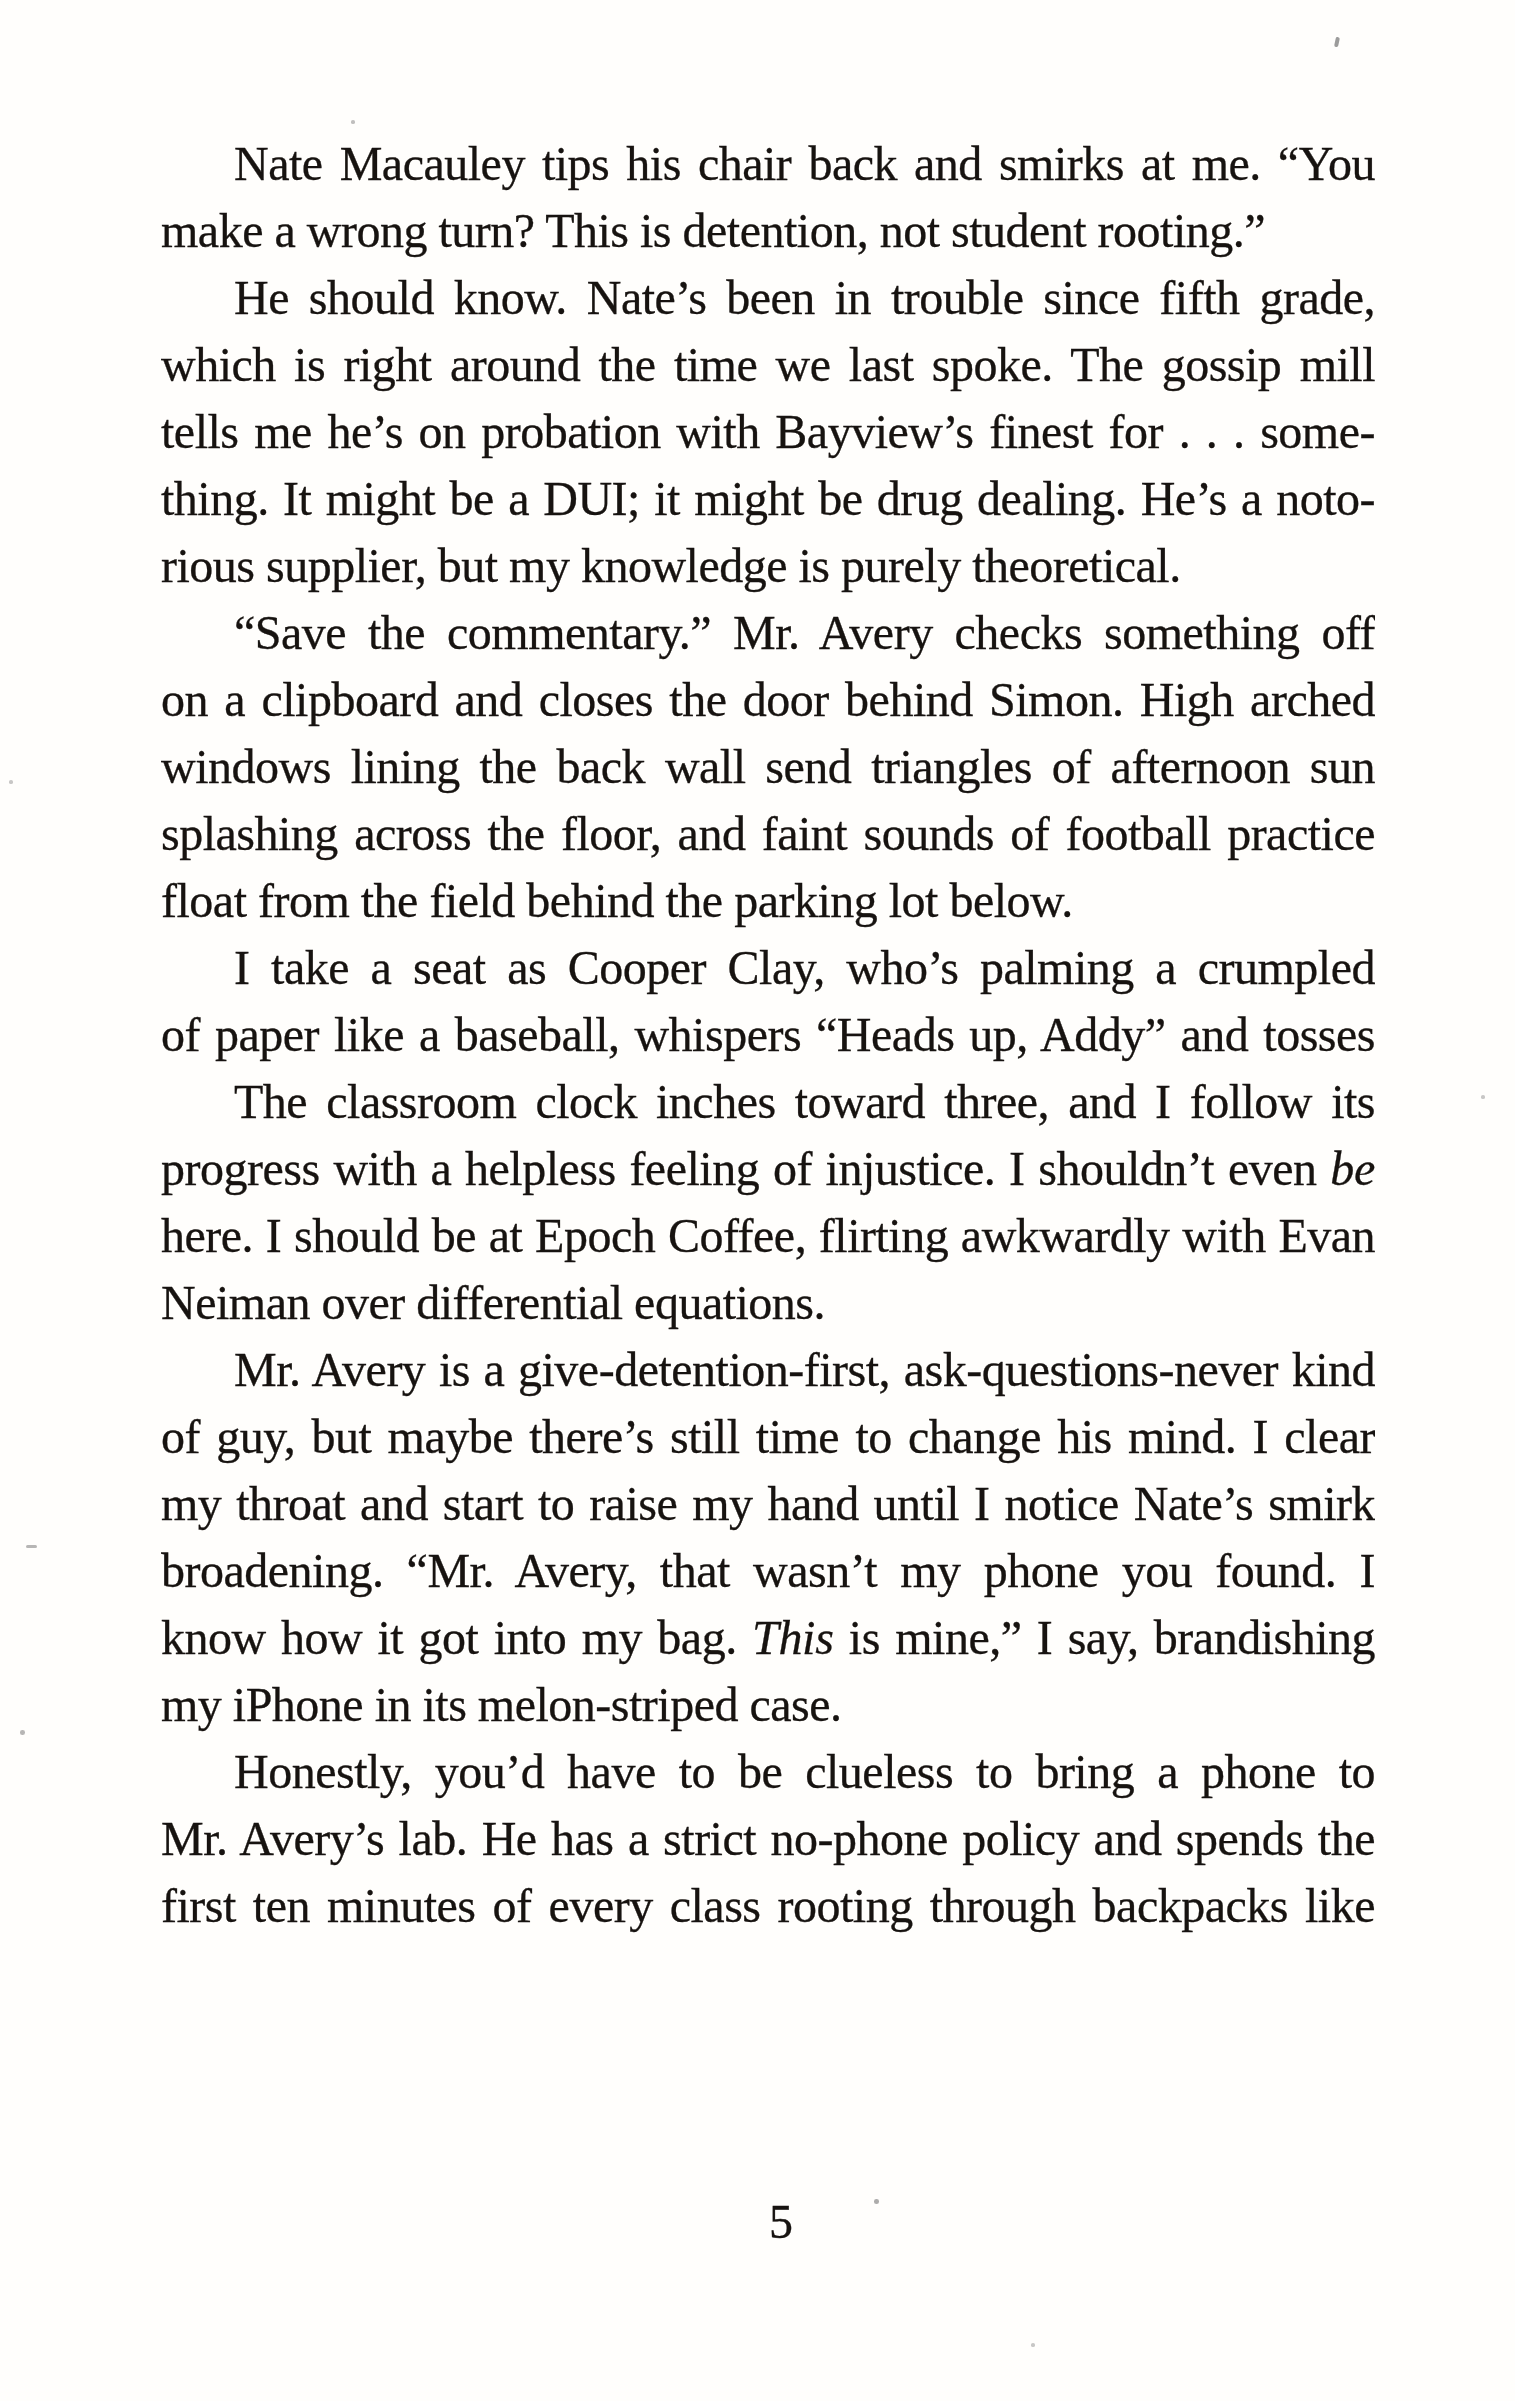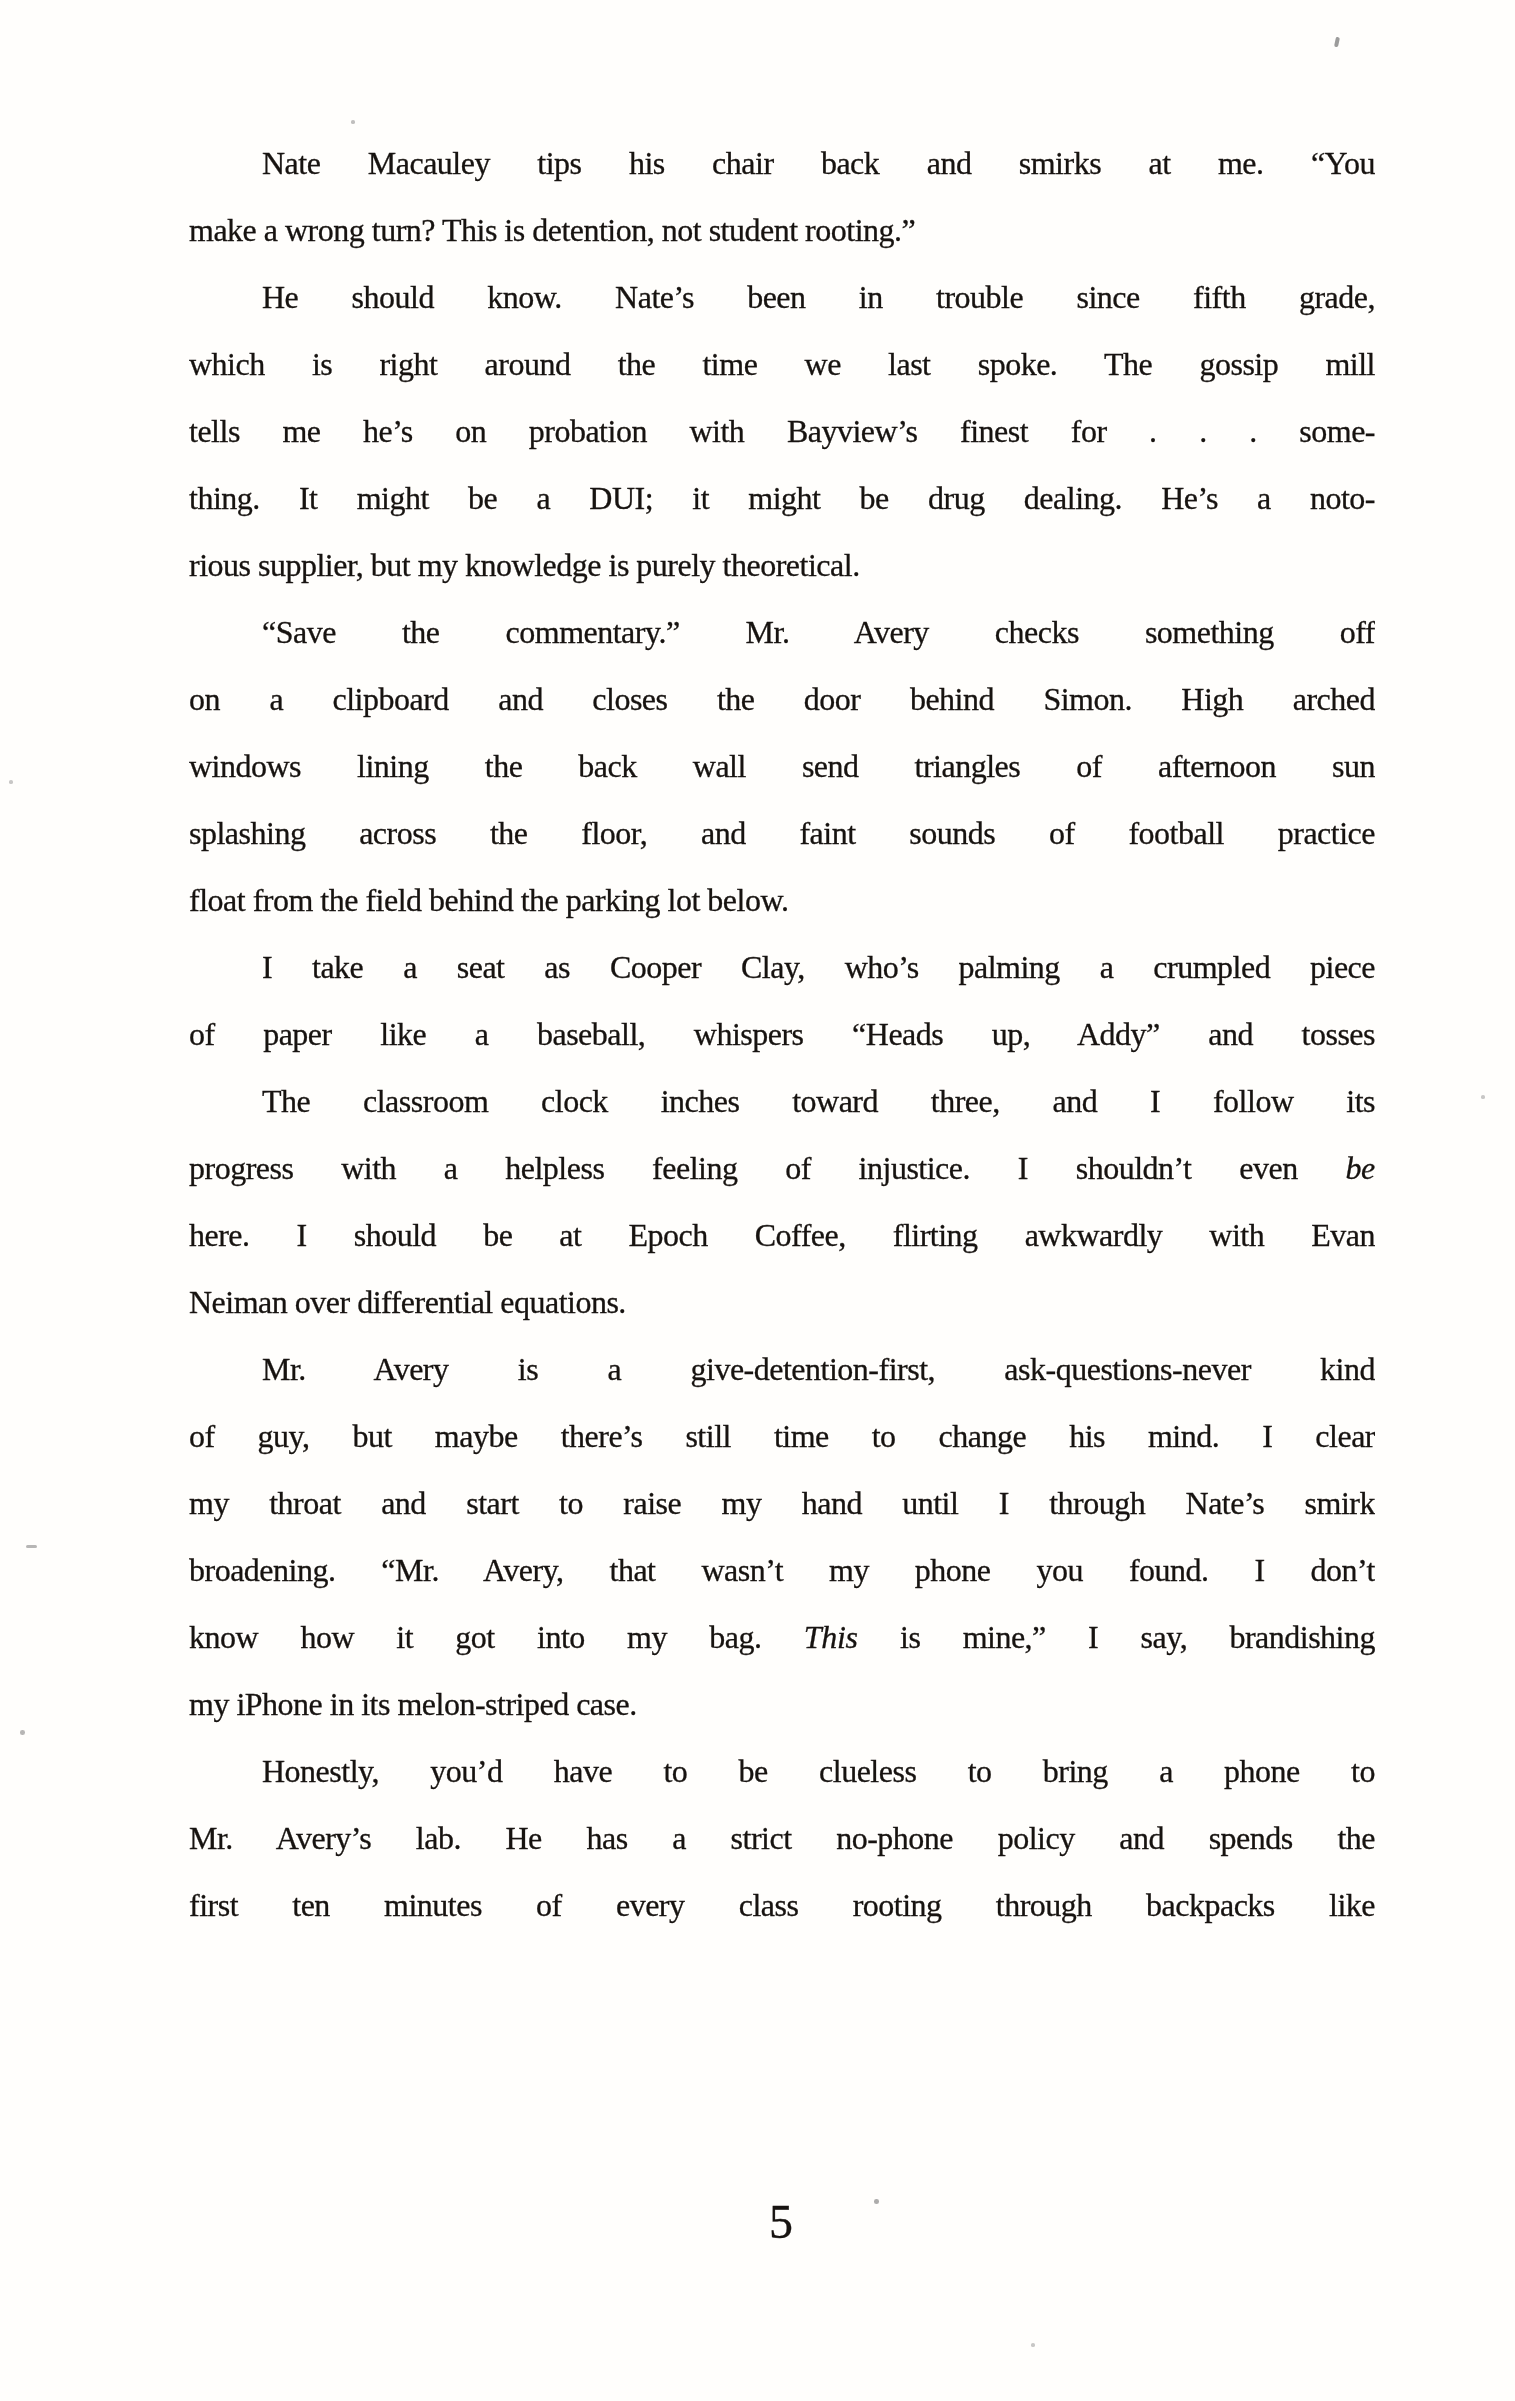--- a/index.html
+++ b/index.html
@@ -16,27 +16,26 @@
     color: #171310;
   }
   .text-block {
     position: absolute;
     left: 161px; top: 130px;
     width: 1214px;
   }
   .line {
     height: 67px;
     line-height: 67px;
-    font-size: 32px;
+    font-size: 48px;
     letter-spacing: -0.5px;
     text-align: justify;
     text-align-last: justify;
     -webkit-text-stroke: 0.3px currentColor;
     overflow: hidden;
-    margin-left: 28px;
   }
   .line.indent { padding-left: 73px; }
   .line.endpara { text-align-last: left; }
   .line i { letter-spacing: -0.3px; }
   .page-number {
     position: absolute;
     left: 161px; top: 2198px;
     width: 1214px;
     text-align: center;
     transform: translateX(13px);
@@ -73,21 +72,21 @@
       <div class="line">splashing across the floor, and faint sounds of football practice</div>
       <div class="line endpara">float from the field behind the parking lot below.</div>
       <div class="line indent">I take a seat as Cooper Clay, who’s palming a crumpled piece</div>
       <div class="line">of paper like a baseball, whispers “Heads up, Addy” and tosses</div>
       <div class="line indent">The classroom clock inches toward three, and I follow its</div>
       <div class="line">progress with a helpless feeling of injustice. I shouldn’t even <i>be</i></div>
       <div class="line">here. I should be at Epoch Coffee, flirting awkwardly with Evan</div>
       <div class="line endpara">Neiman over differential equations.</div>
       <div class="line indent">Mr. Avery is a give-detention-first, ask-questions-never kind</div>
       <div class="line">of guy, but maybe there’s still time to change his mind. I clear</div>
-      <div class="line">my throat and start to raise my hand until I through Nate’s smirk</div>
+      <div class="line">my throat and start to raise my hand until I notice Nate’s smirk</div>
       <div class="line">broadening. “Mr. Avery, that wasn’t my phone you found. I don’t</div>
       <div class="line">know how it got into my bag. <i>This</i> is mine,” I say, brandishing</div>
       <div class="line endpara">my iPhone in its melon-striped case.</div>
       <div class="line indent">Honestly, you’d have to be clueless to bring a phone to</div>
       <div class="line">Mr. Avery’s lab. He has a strict no-phone policy and spends the</div>
       <div class="line">first ten minutes of every class rooting through backpacks like</div>
     </div>
   <div class="page-number">5</div>
   <span class="speck s1"></span>
   <span class="speck s2"></span>

